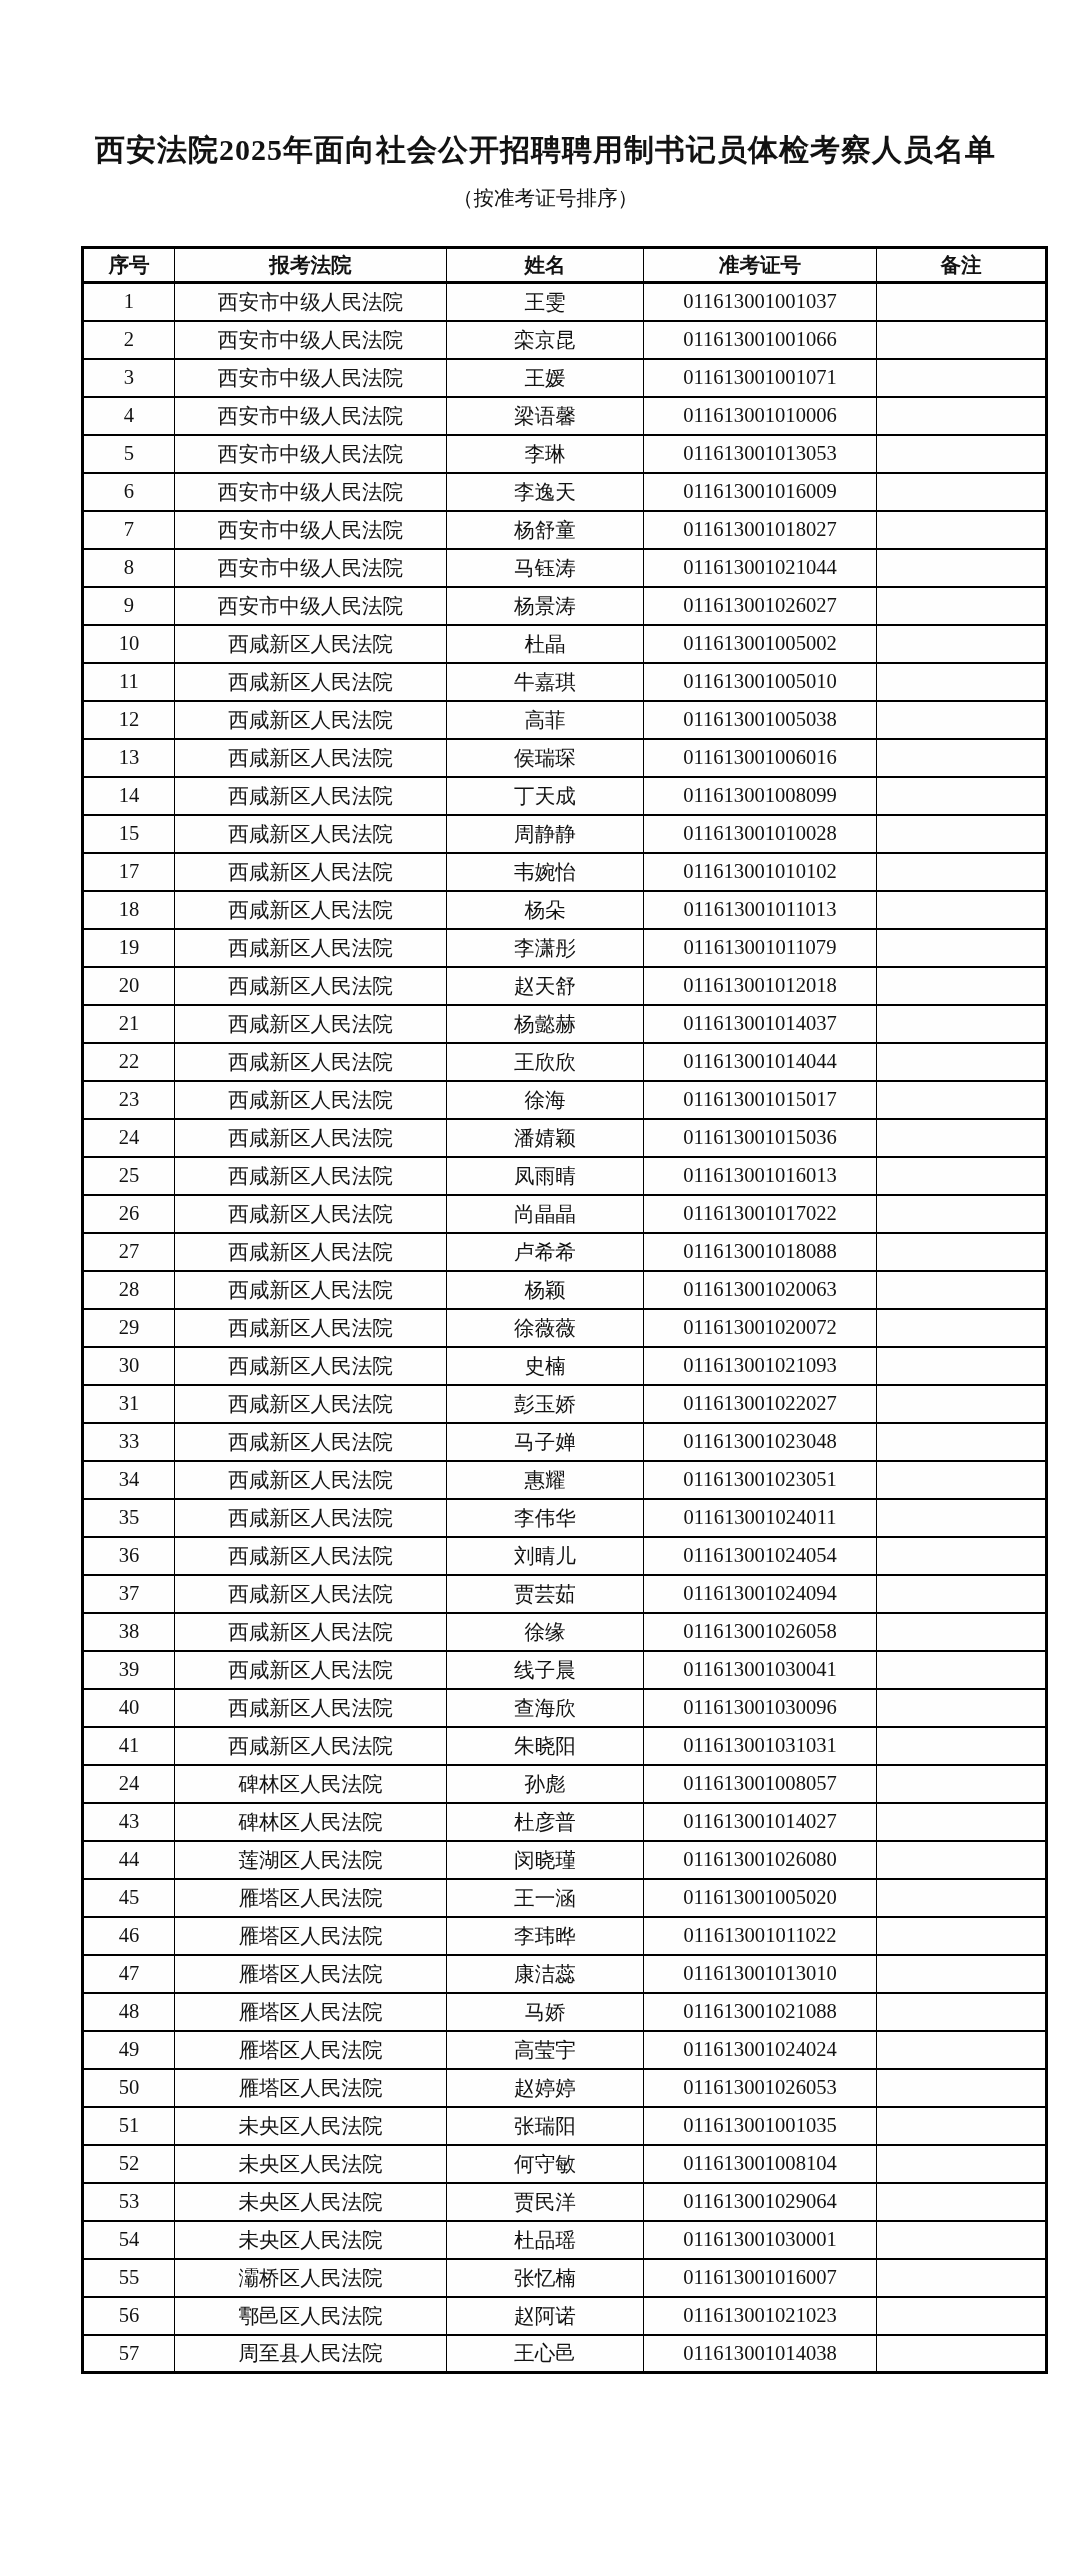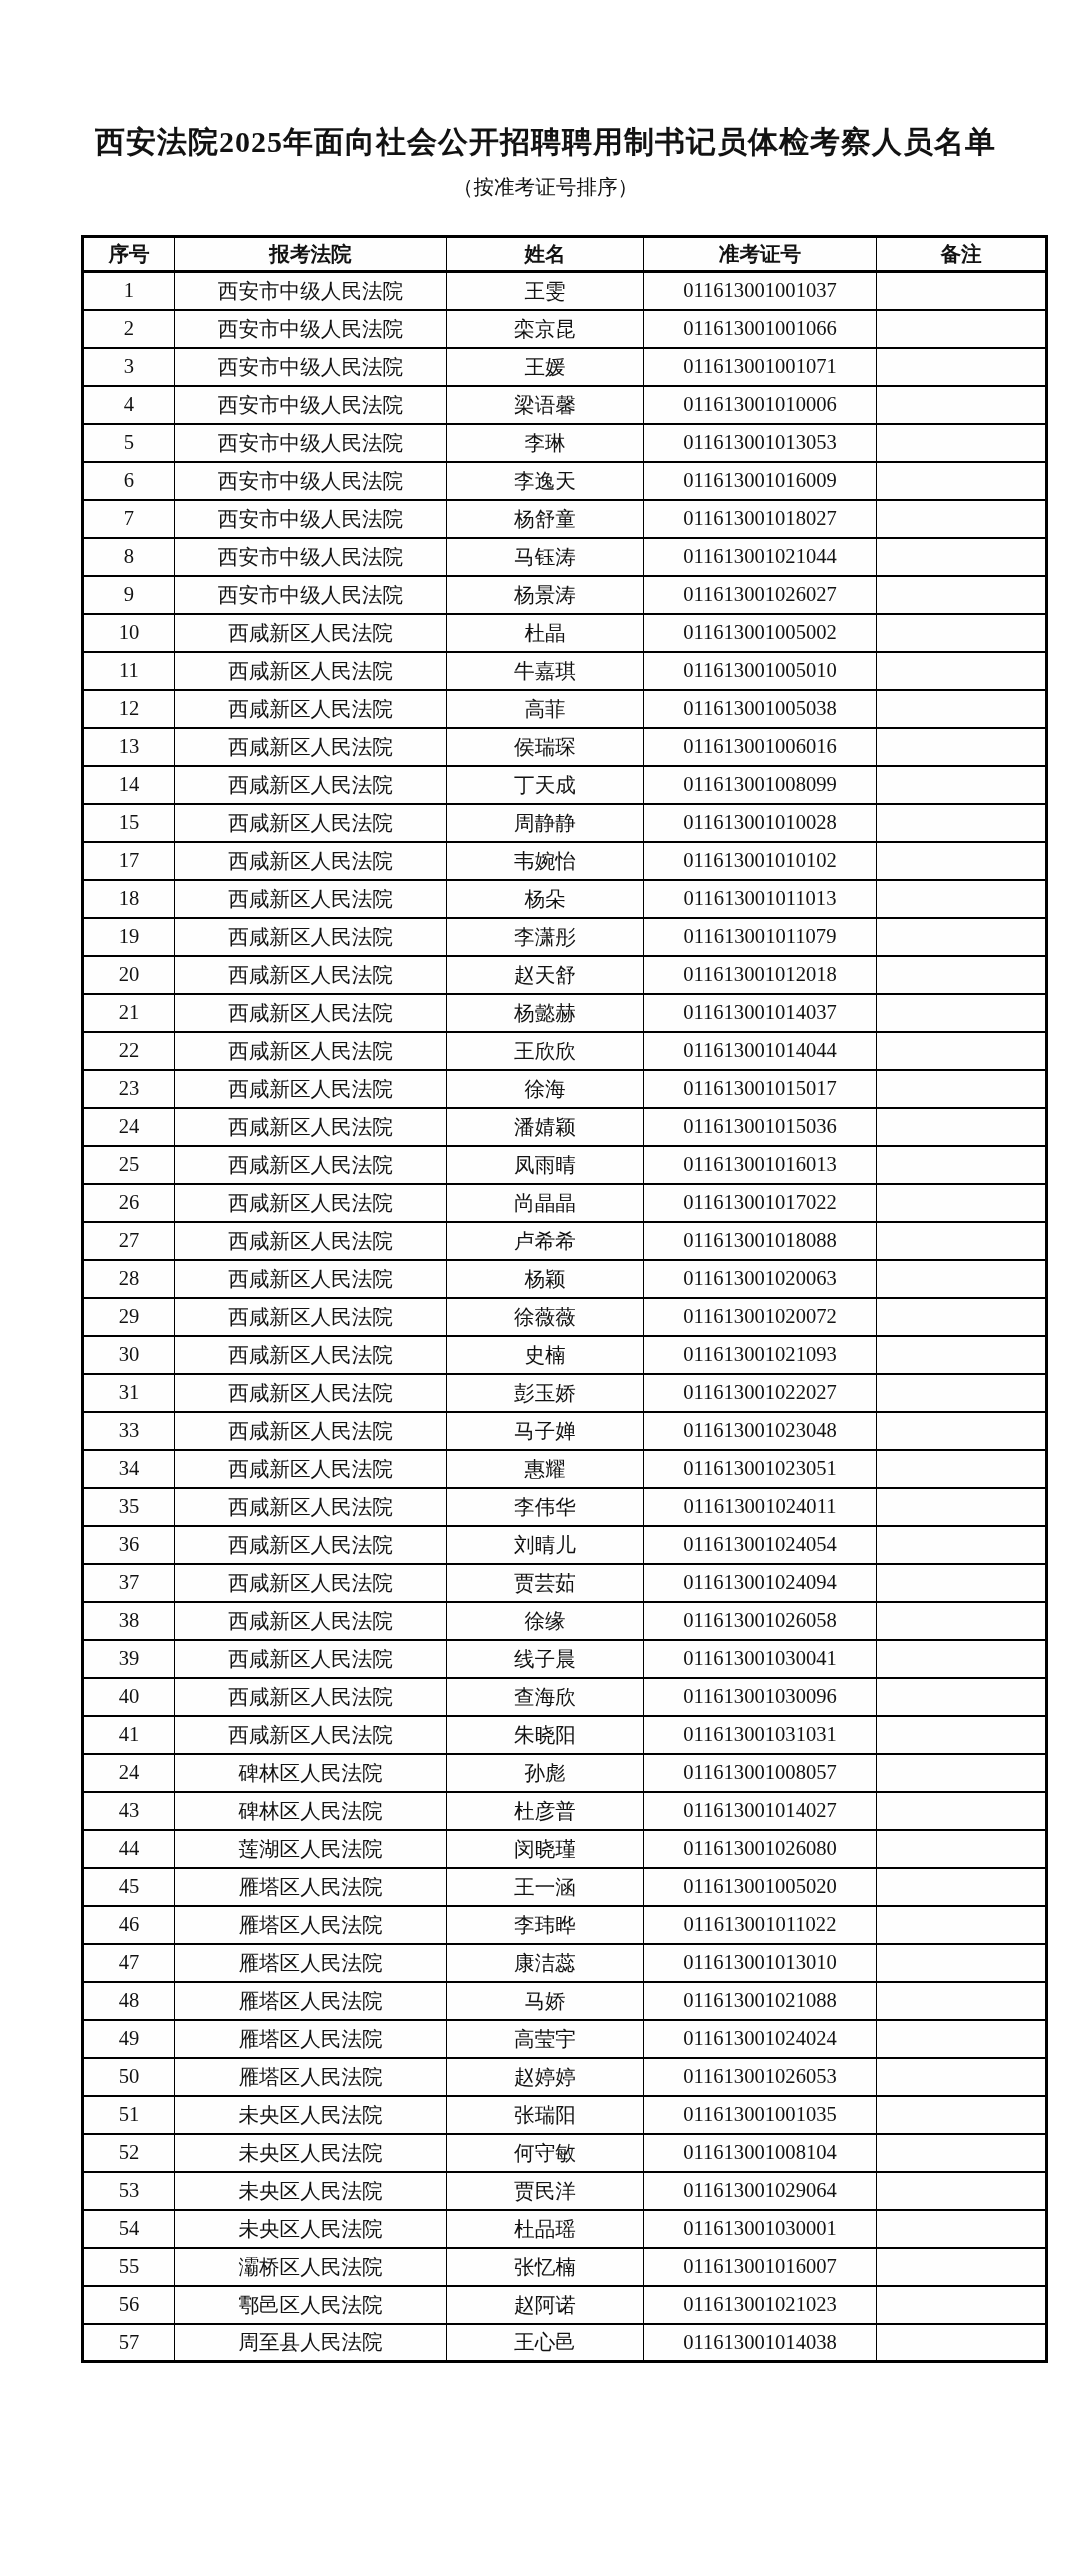--- a/index.html
+++ b/index.html
@@ -5,21 +5,21 @@
   html, body { margin: 0; padding: 0; }
   body {
     width: 1091px;
     height: 2666px;
     background: #ffffff;
     color: #121212;
     font-family: "Liberation Serif", "DejaVu Serif", serif;
   }
   .page { width: 1091px; height: 2666px; overflow: hidden; }
   .title {
-    margin: 8px;
+    margin: 16px;
     padding-top: 116px;
     text-align: center;
     font-size: 30px;
     line-height: 35px;
     font-weight: 700;
     letter-spacing: 1px;
     white-space: nowrap;
   }
   .subtitle {
     margin: 13px;

